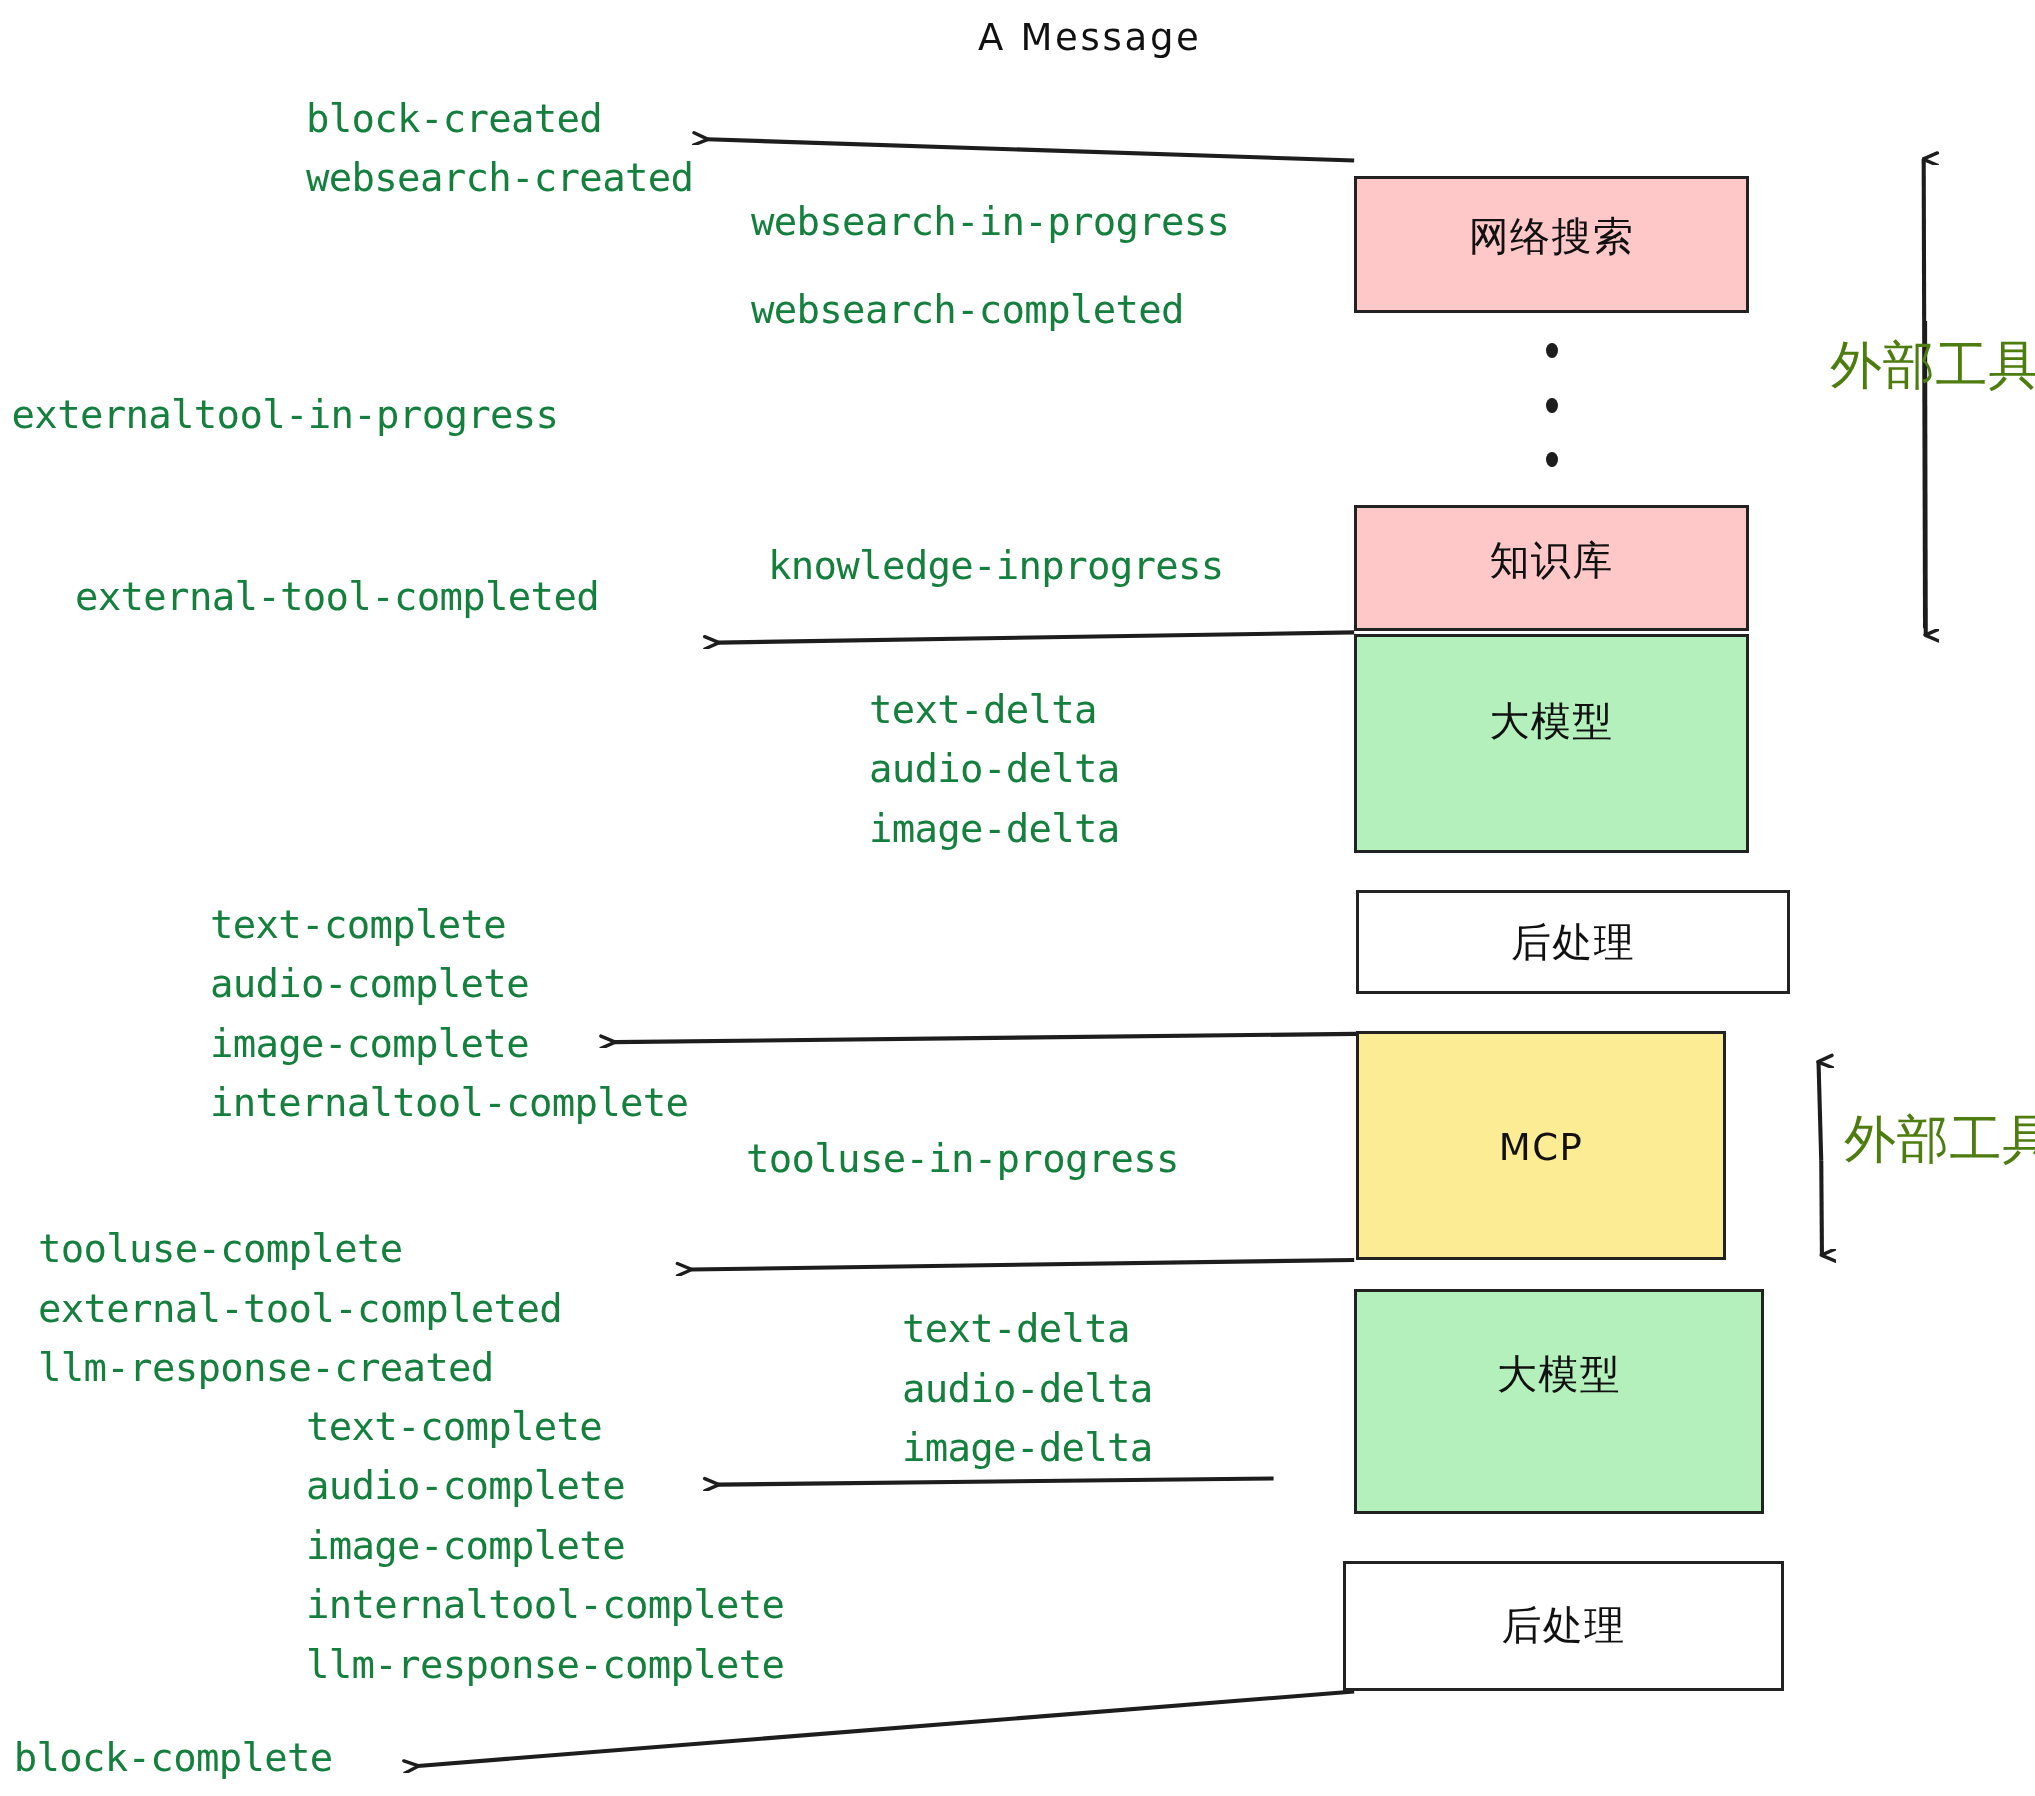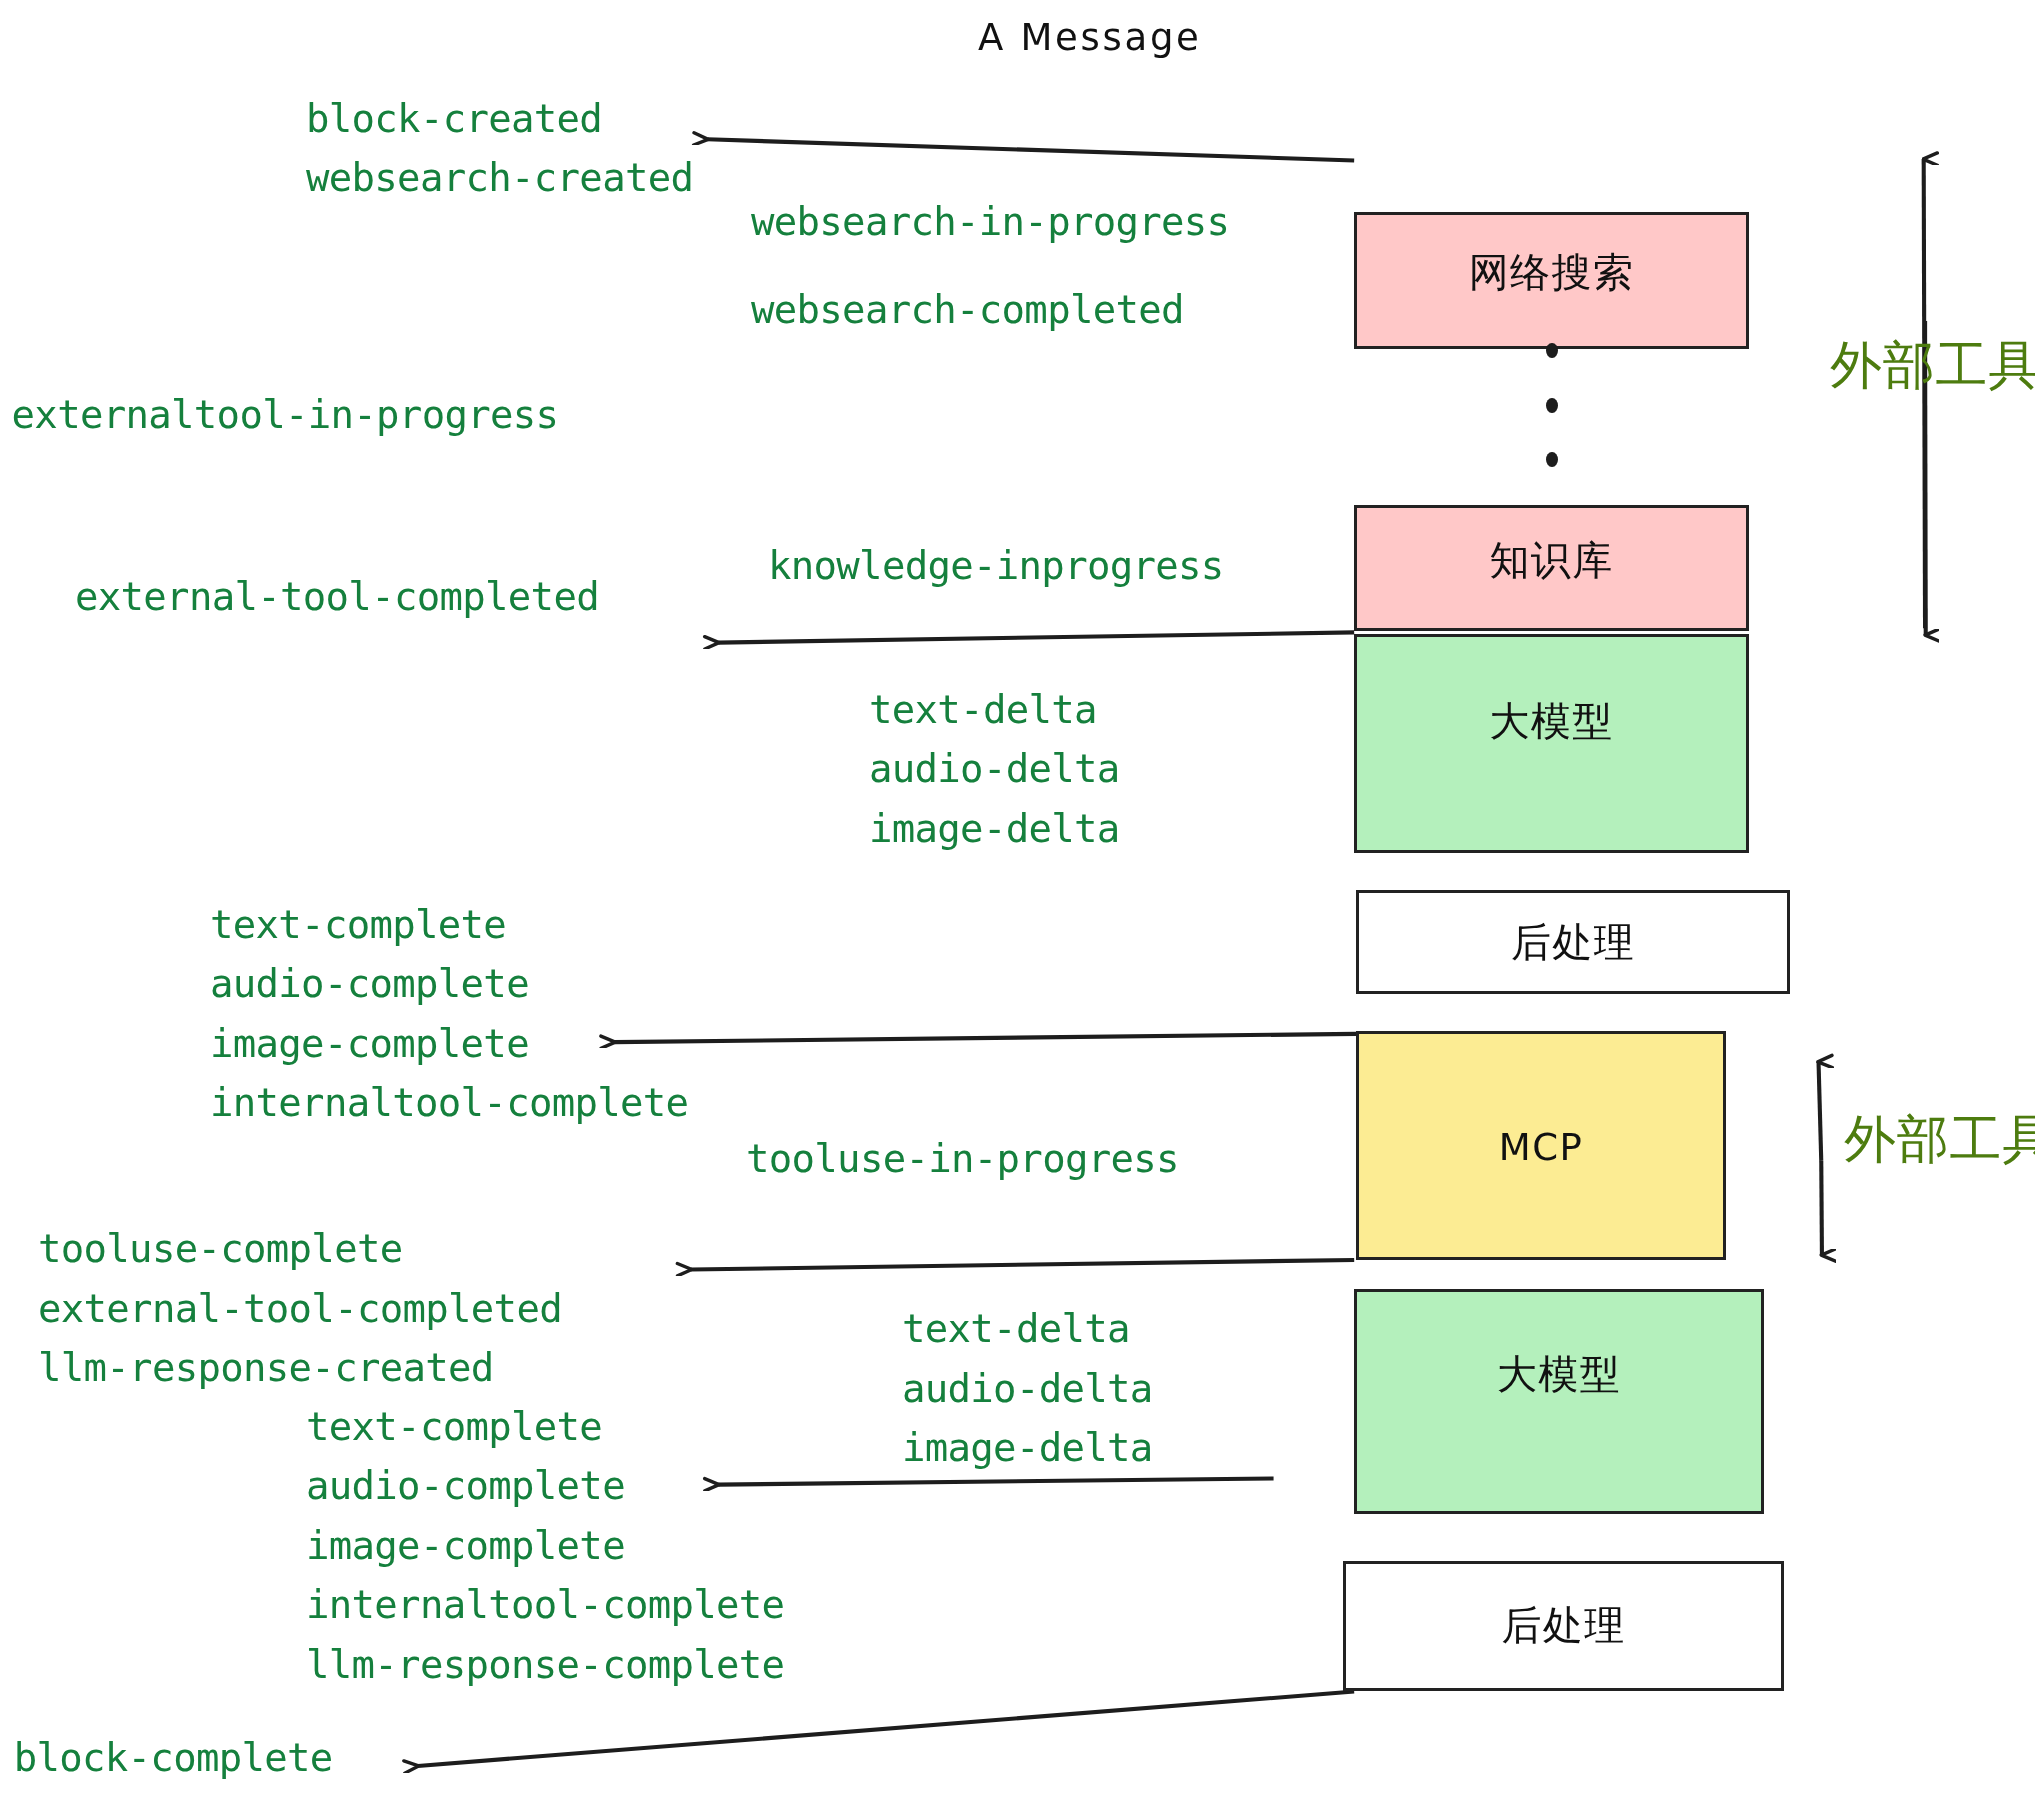--- a/index.html
+++ b/index.html
@@ -112,21 +112,21 @@
 
     <path d="M2819,920 L2817,233" stroke="#1d1d1d" stroke-width="6" fill="none" marker-end="url(#ahu)"></path>
     <path d="M2819,470 L2820,930" stroke="#1d1d1d" stroke-width="6" fill="none" marker-end="url(#ahd)"></path>
 
     <path d="M2667,1700 L2663,1555" stroke="#1d1d1d" stroke-width="6" fill="none" marker-end="url(#ahu)"></path>
     <path d="M2667,1700 L2668,1838" stroke="#1d1d1d" stroke-width="6" fill="none" marker-end="url(#ahd)"></path>
   </svg>
 
   <div class="abs title" style="left:978px; top:19px;">A Message</div>
 
-  <div class="box pink" style="left:1354px; top:176px;  width:395px; height:137px; padding-top:30px;margin-top:36px;">
+  <div class="box pink" style="left:1354px; top:176px;  width:395px; height:137px; padding-top:30px;">
     <span class="box-label">网络搜索</span>
   </div>
 
   <div class="box pink" style="left:1354px; top:505px;  width:395px; height:126px; padding-top:24.6px;">
     <span class="box-label">知识库</span>
   </div>
 
   <div class="box green" style="left:1354px; top:634px;  width:395px; height:219px; padding-top:57px;">
     <span class="box-label">大模型</span>
   </div>

